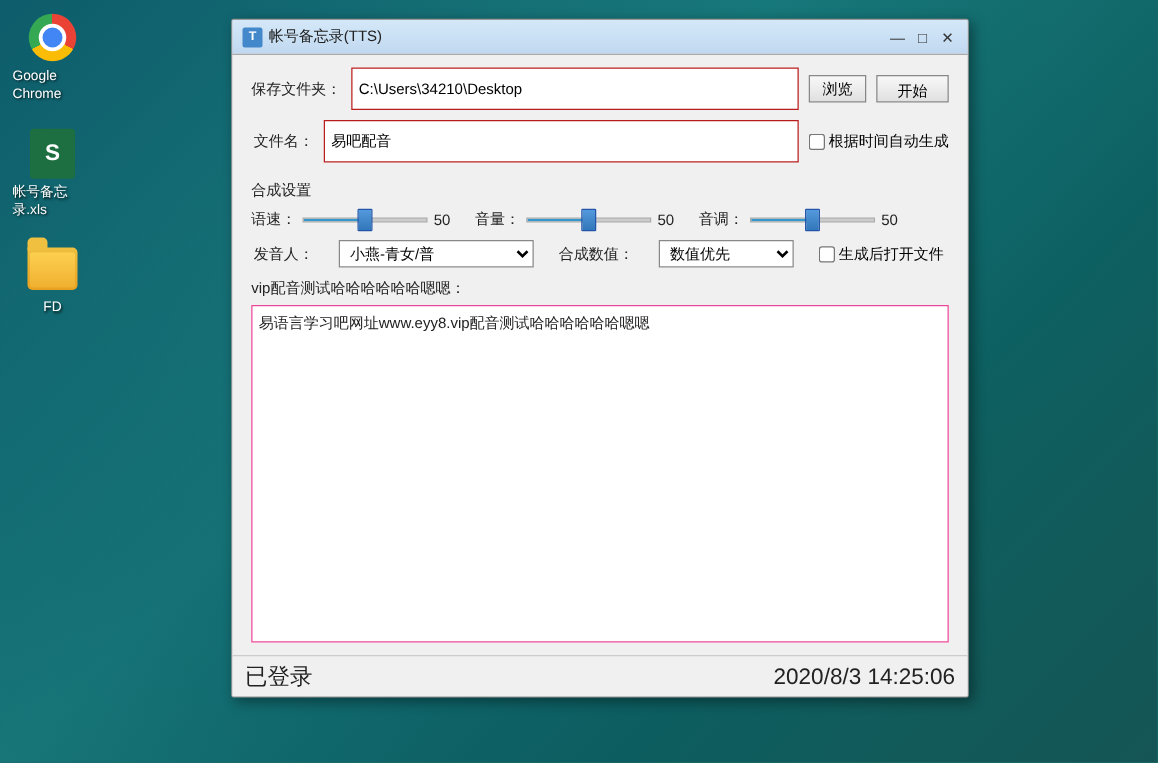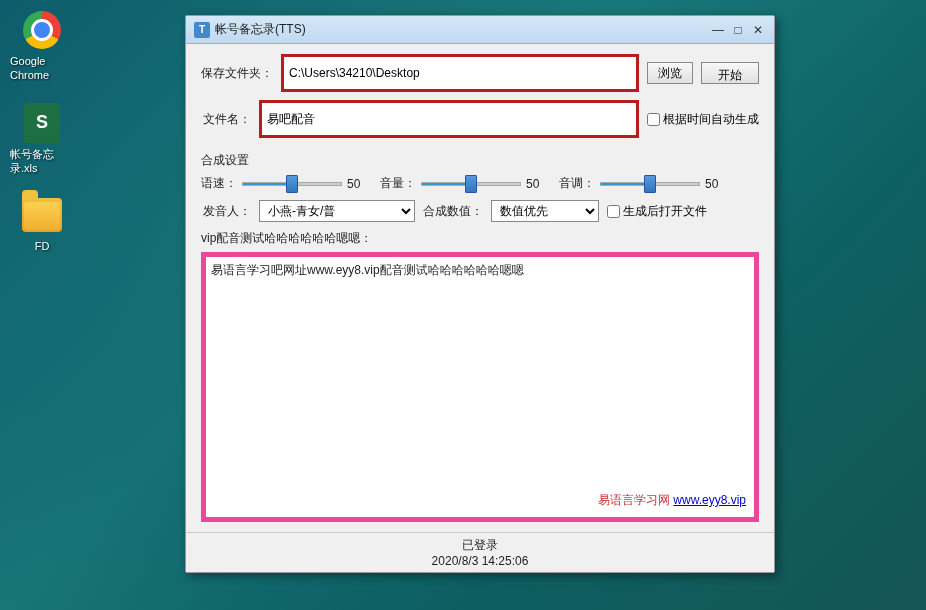--- a/index.html
+++ b/index.html
@@ -191,21 +191,21 @@
       gap: 8px;
     }
     .form-label {
       font-size: 12px;
       color: #222;
       white-space: nowrap;
       min-width: 50px;
       text-align: right;
     }
     .form-input {
-      border: 3px solid #b91c1c;
+      border: 1px solid #b91c1c;
       background: white;
       padding: 16px 5px;
       font-size: 12px;
       height: 22px;
       flex: 1;
       font-family: inherit;
     }
     .btn-browse {
       background: linear-gradient(to bottom, #f8f8f8, #e0e0e0);
       border: 1px solid #888;
@@ -282,21 +282,21 @@
       background: linear-gradient(to bottom, #5599dd, #3377bb);
       border: 1px solid #2255aa;
       cursor: pointer;
       border-radius: 1px;
     }
 
     
     .speaker-row {
       display: flex;
       align-items: center;
-      gap: 8px;
+      gap: 20px;
       margin-bottom: 8px;
     }
     .select-box {
       border: 1px solid #888;
       background: white;
       padding: 1px 4px;
       font-size: 12px;
       height: 22px;
       font-family: inherit;
       cursor: pointer;
@@ -305,21 +305,21 @@
     .select-quality { width: 108px; }
 
     
     .textarea-hint {
       font-size: 12px;
       color: #222;
       margin-bottom: 5px;
     }
     .text-area-wrapper {
       position: relative;
-      border: 5px solid #ec4899;
+      border: 1px solid #ec4899;
       background: white;
       height: 270px;
     }
     .text-area-inner {
       width: 100%;
       height: 100%;
       padding: 5px;
       font-size: 12px;
       font-family: inherit;
       color: #222;
@@ -342,23 +342,22 @@
     }
 
     
     .status-bar {
       display: flex;
       justify-content: space-between;
       align-items: center;
       padding: 4px 10px;
       background: #f0f0f0;
       border-top: 1px solid #ccc;
-      font-size: 12px;
-      color: #222;
-      flex-direction: column;
+      font-size: 18px;
+      color: #222;
     }
 
     
     .desktop-texture {
       position: absolute;
       inset: 0;
       background: 
         radial-gradient(ellipse at 30% 80%, rgba(0,80,100,0.3) 0%, transparent 50%),
         radial-gradient(ellipse at 70% 20%, rgba(0,100,120,0.2) 0%, transparent 40%);
     }
@@ -465,24 +464,20 @@
         <label class="checkbox-label">
           <input type="checkbox" style="">
           <span>生成后打开文件</span>
         </label>
       </div>
 
       <div class="textarea-hint">vip配音测试哈哈哈哈哈哈嗯嗯：</div>
 
       <div class="text-area-wrapper">
         <textarea class="text-area-inner" style="">易语言学习吧网址www.eyy8.vip配音测试哈哈哈哈哈哈嗯嗯</textarea>
-        <div class="textarea-watermark">
-          <span>易语言学习网</span>
-          <span class="watermark-link">www.eyy8.vip</span>
-        </div>
       </div>
     </div>
 
     <div class="status-bar">
       <span>已登录</span>
       <span>2020/8/3 14:25:06</span>
     </div>
   </div>
 </div>
 

